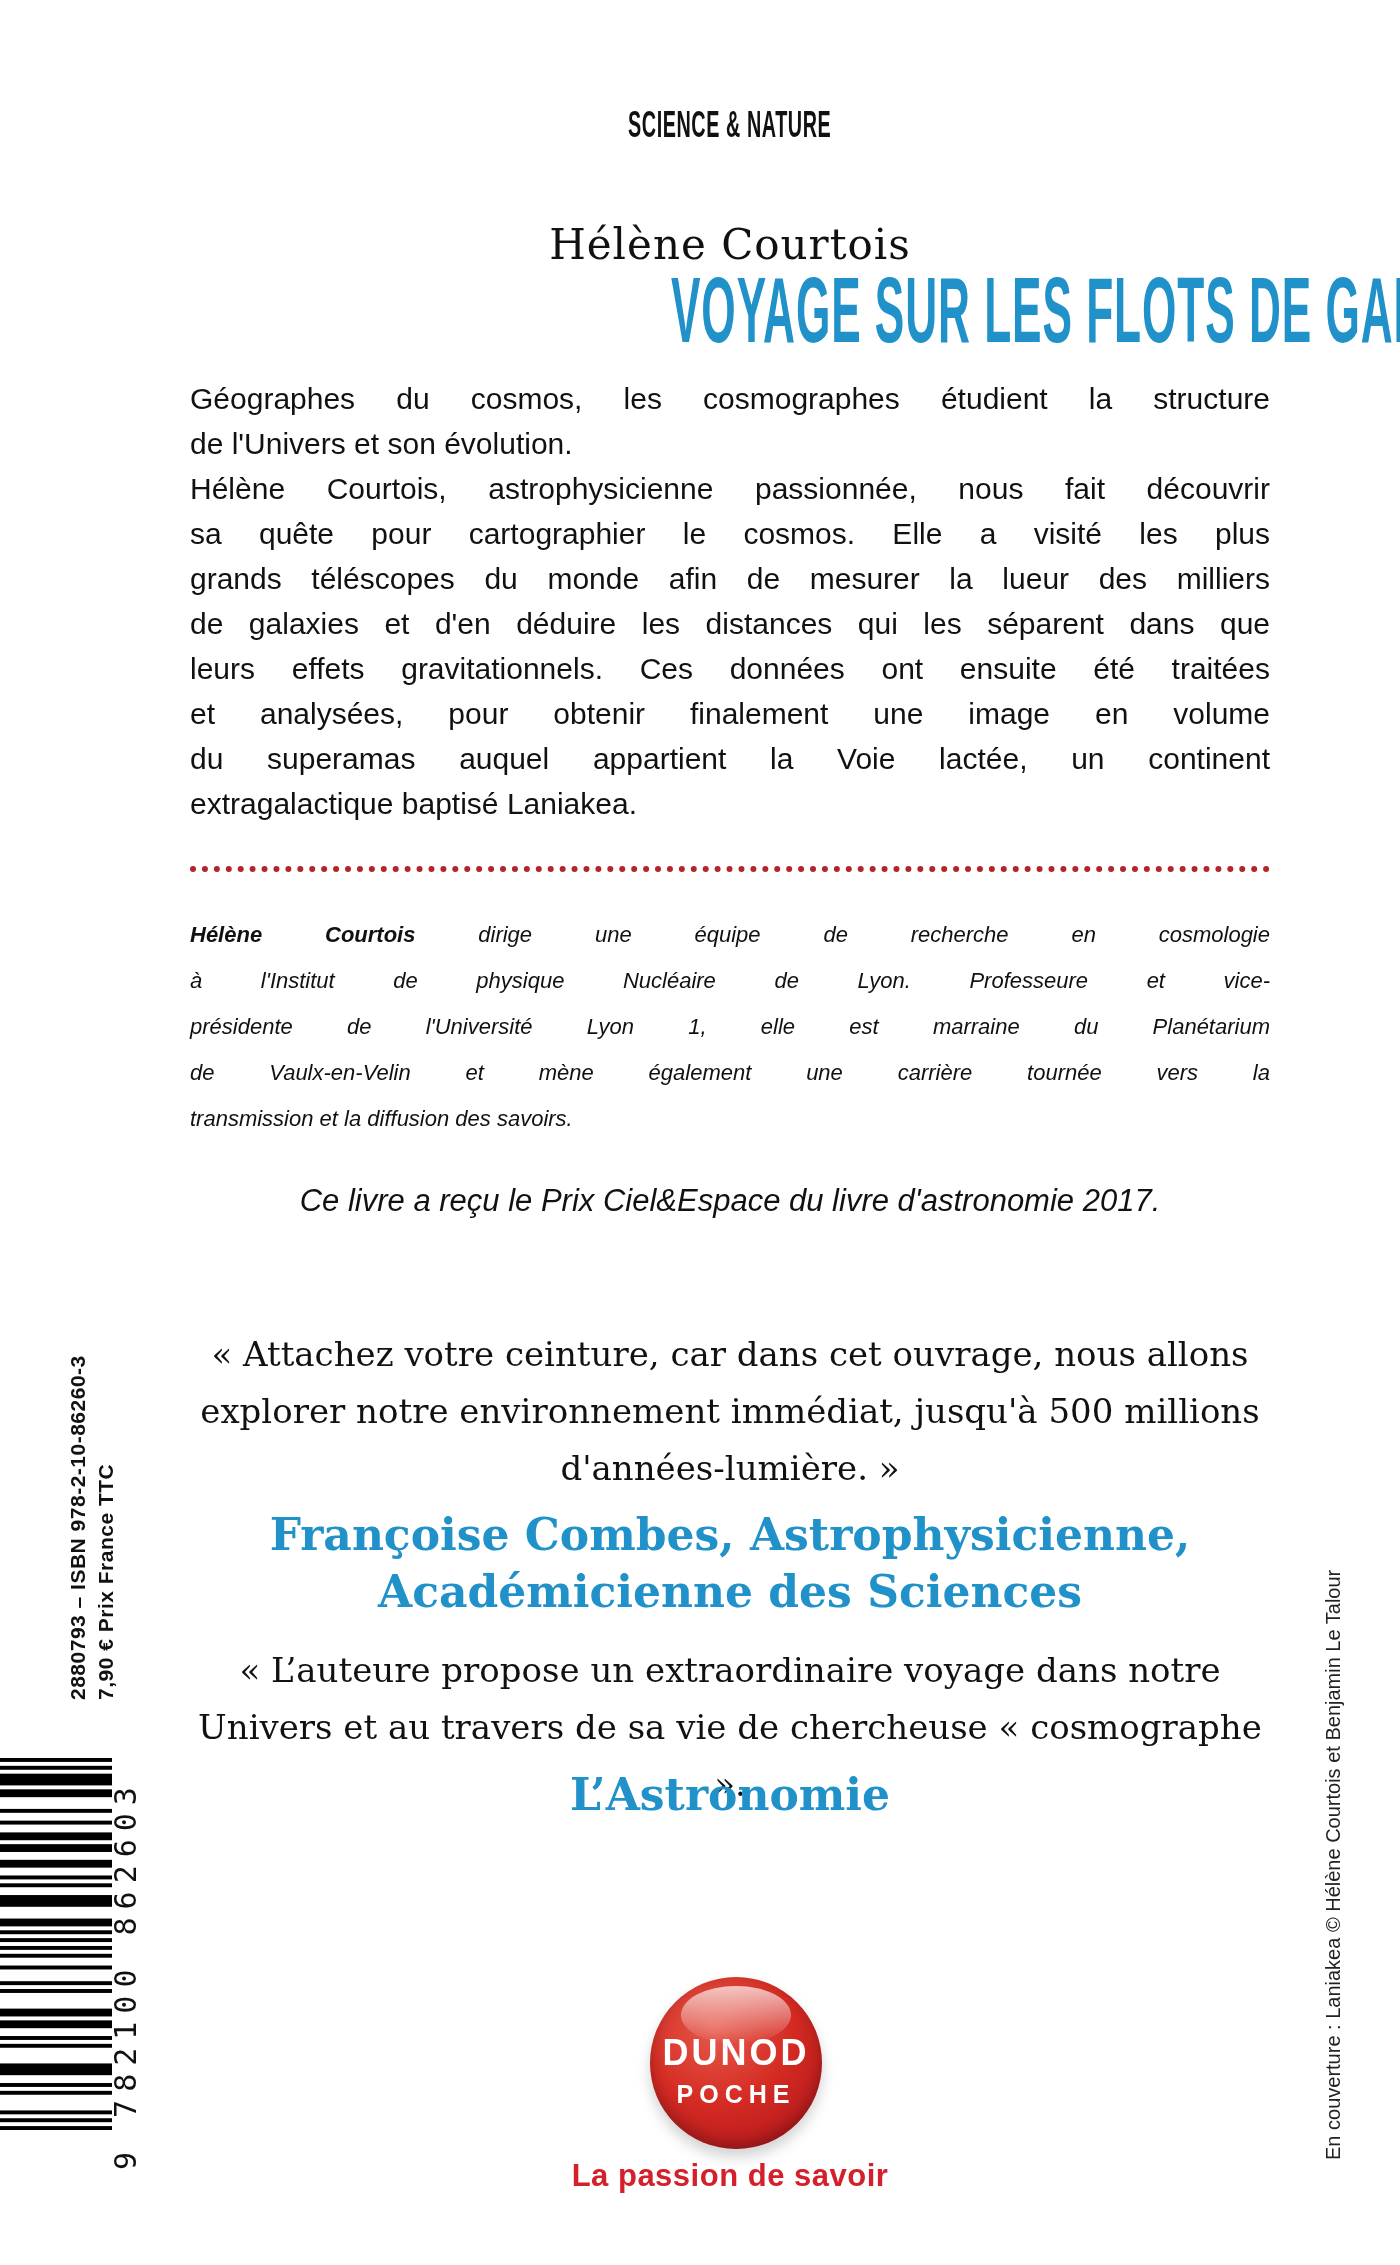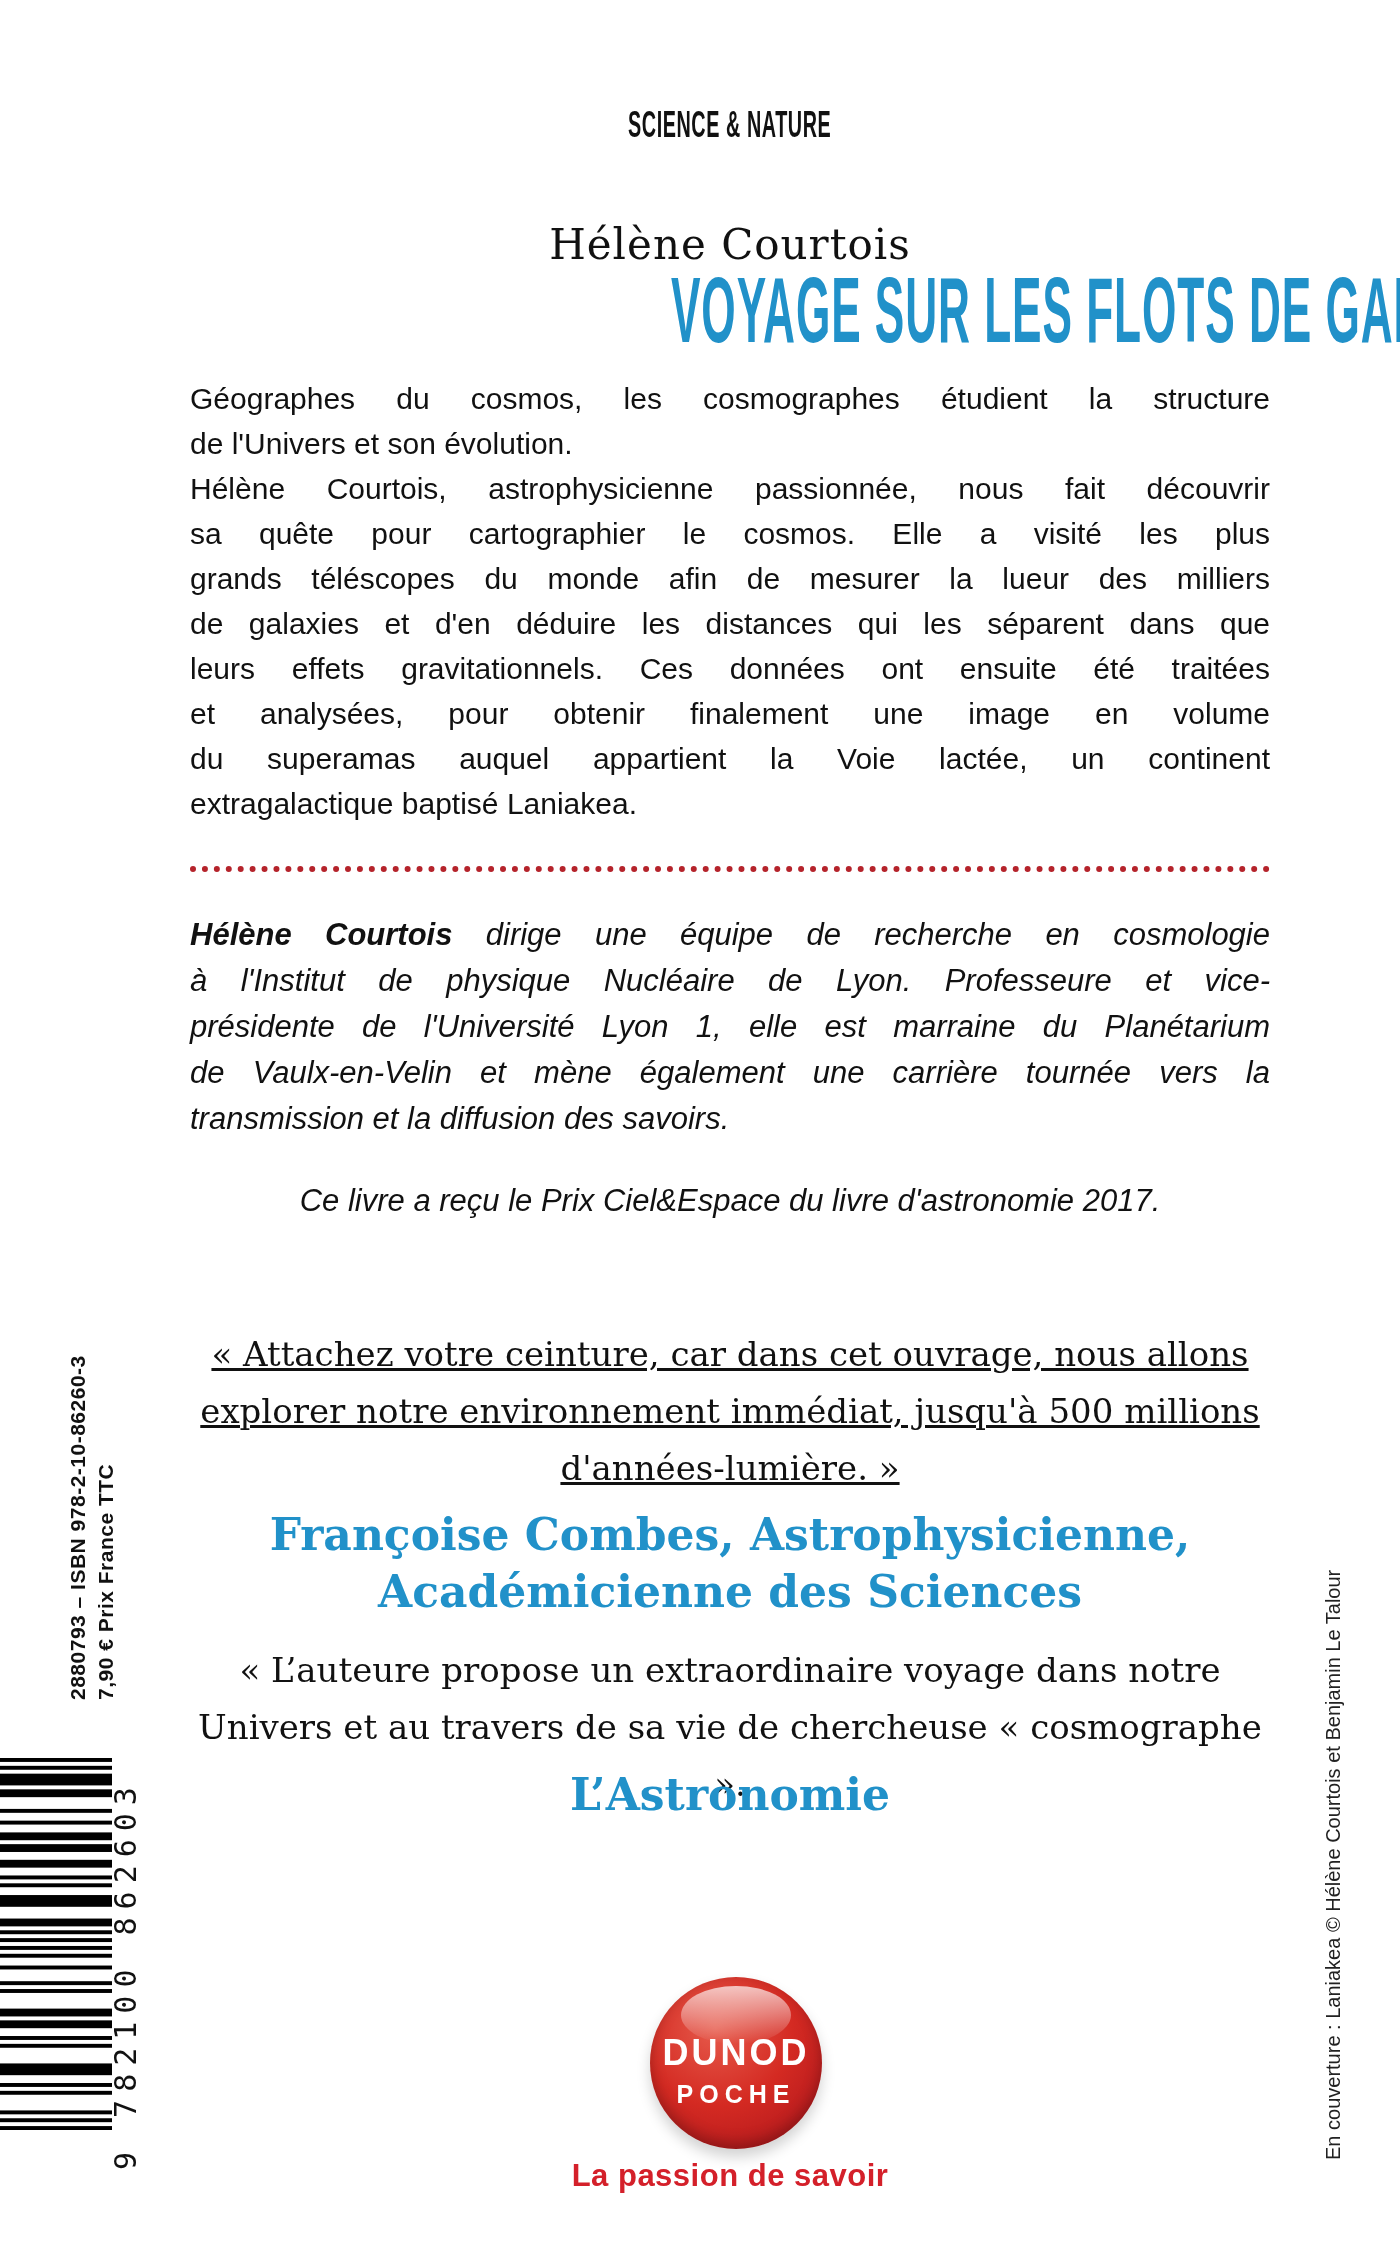--- a/index.html
+++ b/index.html
@@ -24,27 +24,27 @@
   }
 
   
   .synopsis { top:376px; font-size:30px; line-height:45px; }
   .jline, .jlines > div { text-align:justify; text-align-last:justify; }
   .jlines > div:last-child { text-align-last:left; }
 
   .divider { top:866px; left:190px; width:1080px; height:0; border-top:6px dotted var(--dot_red); }
 
   
-  .bio { top:912px; font-style:italic; font-size:31px; line-height:46px; }
+  .bio { top:912px; font-style:italic; font-size:22px; line-height:46px; }
   .bio b { font-weight:bold; }
   .award { top:1178px; font-style:italic; font-size:31px; line-height:46px; text-align:center; }
 
   
   .quote { font-family:"DejaVu Serif", serif; font-size:34px; line-height:57px; text-align:center; }
-  .q1 { top:1326px;text-decoration:underline; }
+  .q1 { top:1326px; }
   .q2 { top:1642px;text-align:center; }
   .attrib { font-family:"DejaVu Serif", serif; font-weight:bold; font-size:44px; line-height:57px;
             text-align:center; color:var(--accent_blue); }
   .a1 { top:1506px; }
   .a2 { top:1766px; }
 
   
   .rot { position:absolute; transform-origin:0 0; transform:rotate(-90deg); white-space:nowrap; }
   .spine { left:64px; top:1700px; font-weight:bold; font-size:21px; line-height:28px; letter-spacing:.5px; }
 

